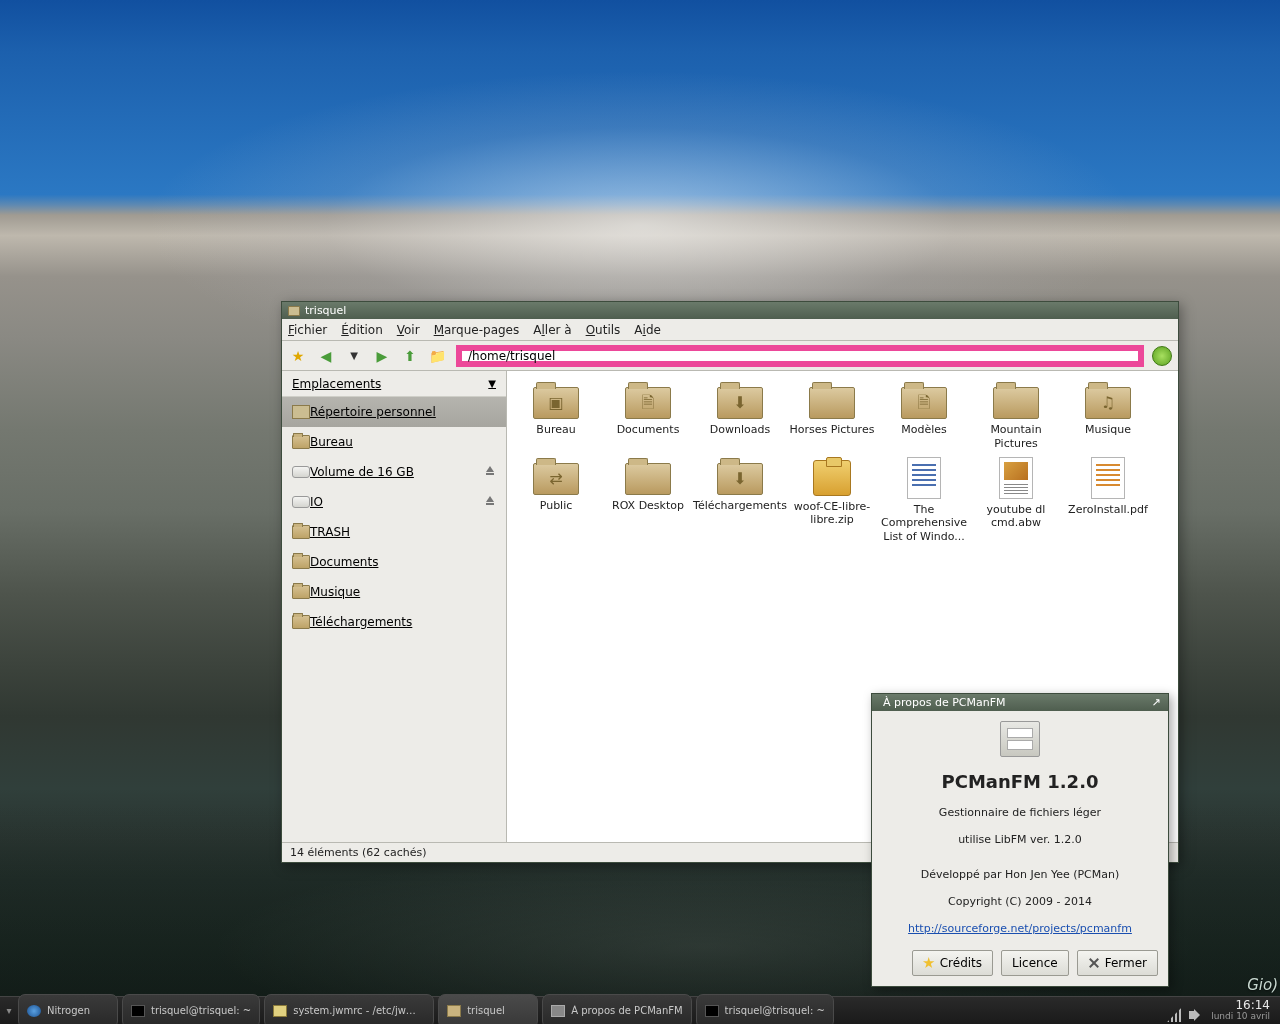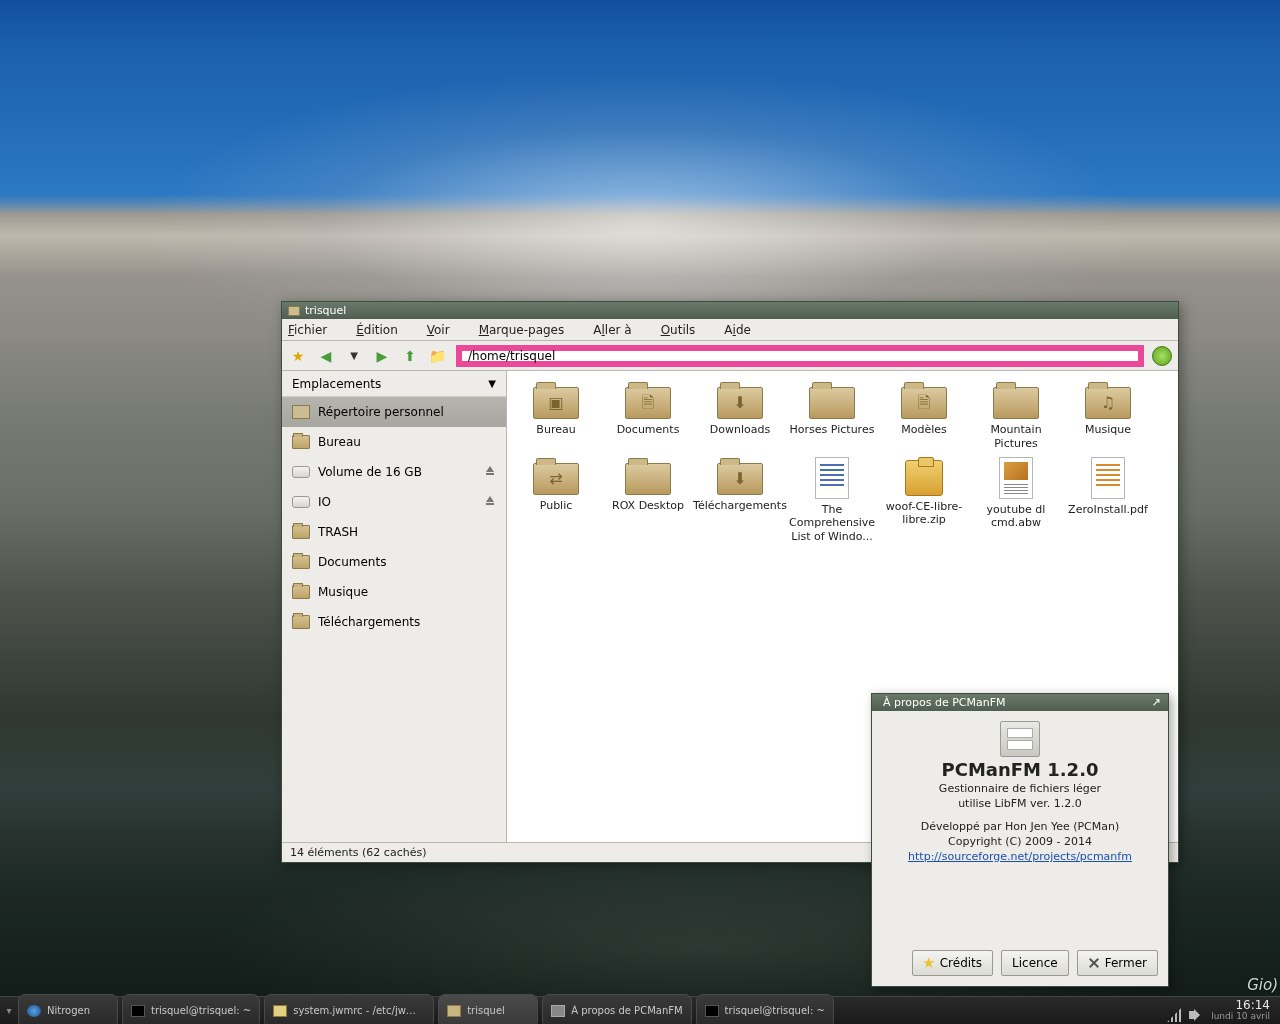--- a/index.html
+++ b/index.html
@@ -13,38 +13,38 @@
     #1f2b27 86%, #192621 92%, #121e1a 100%);
 }
 .wallpaper::after{content:"";position:absolute;left:0;right:0;bottom:0;height:220px;
   background:linear-gradient(to bottom, rgba(40,55,50,0.0) 0%, rgba(28,40,35,0.3) 35%, rgba(15,22,18,0.5) 100%),
              radial-gradient(ellipse 700px 140px at 55% 65%, rgba(170,178,173,0.25), transparent 70%);
 }
 
 .fm-win { position:absolute; left:281px; top:301px; width:898px; height:562px; background:#d8d8d4; border:1px solid #3d4c3d; box-shadow:3px 3px 12px rgba(0,0,0,0.35); display:flex; flex-direction:column; }
 .fm-titlebar { height:17px; background:linear-gradient(to bottom,#6a7a6a,#4f5e4f); color:#fff; font-size:11px; display:flex; align-items:center; padding:0 6px; gap:5px; }
 .fm-titlebar .ticon{width:12px;height:10px;background:#cbbd91;border:1px solid #8b7a4a;border-radius:1px;}
-.fm-menubar { height:22px; background:#edece8; display:flex; align-items:center; padding:0 6px; gap:29px; font-size:12px; color:#222; border-bottom:1px solid #b9b9b2;}
+.fm-menubar { height:22px; background:#edece8; display:flex; align-items:center; padding:0 6px; gap:14px; font-size:12px; color:#222; border-bottom:1px solid #b9b9b2;}
 .fm-menubar span{cursor:default;}
 .fm-menubar span u{text-decoration:underline;}
 .fm-toolbar { height:30px; background:#edece8; display:flex; align-items:center; padding:0 6px; gap:8px; border-bottom:1px solid #b9b9b2;}
 .tb-btn{width:20px;height:20px;display:flex;align-items:center;justify-content:center;font-size:14px;}
 .tb-star{color:#e0a800;}
 .tb-back{color:#4a9c3a;}
 .tb-drop{color:#333;font-size:10px;}
 .tb-fwd{color:#4a9c3a;}
 .tb-up{color:#4a9c3a;}
 .tb-home{color:#b89a5a;}
 .addr{flex:1;height:22px;background:#fff;border:6px solid #ec4899;font-size:12px;padding:0 6px;display:flex;align-items:center;}
 .tb-go{width:20px;height:20px;background:radial-gradient(circle,#a8e060,#5aa020);border-radius:10px;border:1px solid #3e7814;}
 .fm-body{flex:1;display:flex;min-height:0;}
-.fm-side{width:225px;background:#edece8;border-right:1px solid #b9b9b2;display:flex;flex-direction:column;font-size:12px;}
+.fm-side{width:225px;background:#edece8;border-right:1px solid #b9b9b2;display:flex;flex-direction:column;font-size:12px;text-decoration:underline;}
 .side-hdr{height:26px;display:flex;align-items:center;justify-content:space-between;padding:0 10px;border-bottom:1px solid #cfcfc8;}
 .side-hdr .drop{font-size:10px;}
-.side-item{height:30px;display:flex;align-items:center;gap:8px;padding:0 10px;cursor:default;}
+.side-item{height:30px;display:flex;align-items:center;padding:0 10px;cursor:default;}
 .side-item.sel{background:linear-gradient(to bottom,#b5b4ae,#a6a59f);color:#000;}
 .side-icon{width:18px;height:14px;position:relative;flex-shrink:0;}
 .ico-folder{background:linear-gradient(to bottom,#d6c192,#bda367);border:1px solid #8b7a4a;border-radius:1px;}
 .ico-folder::before{content:"";position:absolute;top:-3px;left:0;width:8px;height:3px;background:#c9b37f;border:1px solid #8b7a4a;border-bottom:none;border-radius:1px 1px 0 0;}
 .ico-home{background:#cbbd91;border:1px solid #8b7a4a;}
 .ico-trash{background:linear-gradient(to bottom,#e0e0e0,#a8a8a8);border:1px solid #777;border-radius:2px 2px 3px 3px;}
 .ico-drive{background:linear-gradient(to bottom,#f4f4f2,#d5d5d0);border:1px solid #999;border-radius:3px;height:12px;}
 .eject{width:12px;height:12px;margin-left:auto;position:relative;}
 .eject::before{content:"";position:absolute;left:2px;top:0;border-left:4px solid transparent;border-right:4px solid transparent;border-bottom:6px solid #777;}
 .eject::after{content:"";position:absolute;left:2px;top:7px;width:8px;height:2px;background:#777;}
@@ -62,21 +62,21 @@
 .fic.zip::after{content:"";position:absolute;top:-4px;left:12px;width:14px;height:8px;background:#e8c868;border:1px solid #a87820;border-radius:2px 2px 0 0;}
 .fic.abw{background:#fff;border:1px solid #b5b5b5;width:34px;height:42px;}
 .fic.abw::before{content:"";position:absolute;top:4px;left:4px;right:4px;height:18px;background:linear-gradient(135deg,#d8a040,#b87020);}
 .fic.abw::after{content:"";position:absolute;bottom:4px;left:4px;right:4px;height:10px;background:repeating-linear-gradient(to bottom,#888 0 1px,transparent 1px 3px);}
 .fm-status{height:20px;background:#edece8;border-top:1px solid #b9b9b2;font-size:11px;display:flex;align-items:center;padding:0 8px;color:#222;}
 
 .about{position:absolute;left:871px;top:693px;width:298px;height:294px;background:#edece8;border:1px solid #3d4c3d;box-shadow:3px 3px 10px rgba(0,0,0,0.35);display:flex;flex-direction:column;}
 .about-title{height:17px;background:linear-gradient(to bottom,#6a7a6a,#4f5e4f);color:#fff;font-size:11px;display:flex;align-items:center;padding:0 6px;gap:5px;}
 .about-title .spacer{flex:1;}
 .about-title .tctl{width:12px;height:12px;display:flex;align-items:center;justify-content:center;color:#fff;font-size:11px;}
-.about-body{flex:1;display:flex;flex-direction:column;align-items:center;text-align:center;padding:10px 14px 6px;gap:2px;font-size:11px;color:#222;}
+.about-body{flex:1;display:flex;flex-direction:column;align-items:center;text-align:center;padding:10px 14px 6px;gap:14px;font-size:11px;color:#222;}
 .about-ico{width:40px;height:36px;background:linear-gradient(to bottom,#e8e8e4,#c8c8c0);border:1px solid #999;border-radius:2px;position:relative;}
 .about-ico::before{content:"";position:absolute;top:6px;left:6px;right:6px;height:8px;background:#fff;border:1px solid #aaa;}
 .about-ico::after{content:"";position:absolute;bottom:6px;left:6px;right:6px;height:8px;background:#fff;border:1px solid #aaa;}
 .about-name{font-size:18px;font-weight:bold;}
 .about-link{color:#1a4fb0;text-decoration:underline;font-size:11px;}
 .about-btns{display:flex;gap:8px;padding:8px 10px 10px;justify-content:flex-end;}
 .abtn{height:26px;padding:0 10px;background:linear-gradient(to bottom,#f4f4f0,#dcdcd6);border:1px solid #9a9a92;font-size:12px;display:flex;align-items:center;gap:5px;cursor:default;border-radius:2px;}
 .abtn .bi{width:12px;height:12px;}
 .bi.star{background:conic-gradient(#f0c030 0 100%);clip-path:polygon(50% 0,61% 35%,98% 35%,68% 57%,79% 91%,50% 70%,21% 91%,32% 57%,2% 35%,39% 35%);}
 .bi.close{position:relative;}
@@ -229,26 +229,26 @@
             <div class="fic folder"></div>
             <span>ROX Desktop</span>
           </div>
           <div class="file">
             <div class="fic folder">
               <span class="emblem">⬇</span>
             </div>
             <span>Téléchargements</span>
           </div>
           <div class="file">
+            <div class="fic zip"></div>
+            <span>woof-CE-libre-libre.zip</span>
+          </div>
+          <div class="file">
             <div class="fic doc"></div>
             <span>The Comprehensive List of Windo...</span>
-          </div>
-          <div class="file">
-            <div class="fic zip"></div>
-            <span>woof-CE-libre-libre.zip</span>
           </div>
           <div class="file">
             <div class="fic abw"></div>
             <span>youtube dl cmd.abw</span>
           </div>
           <div class="file">
             <div class="fic doc orange"></div>
             <span>ZeroInstall.pdf</span>
           </div>
         </div>

